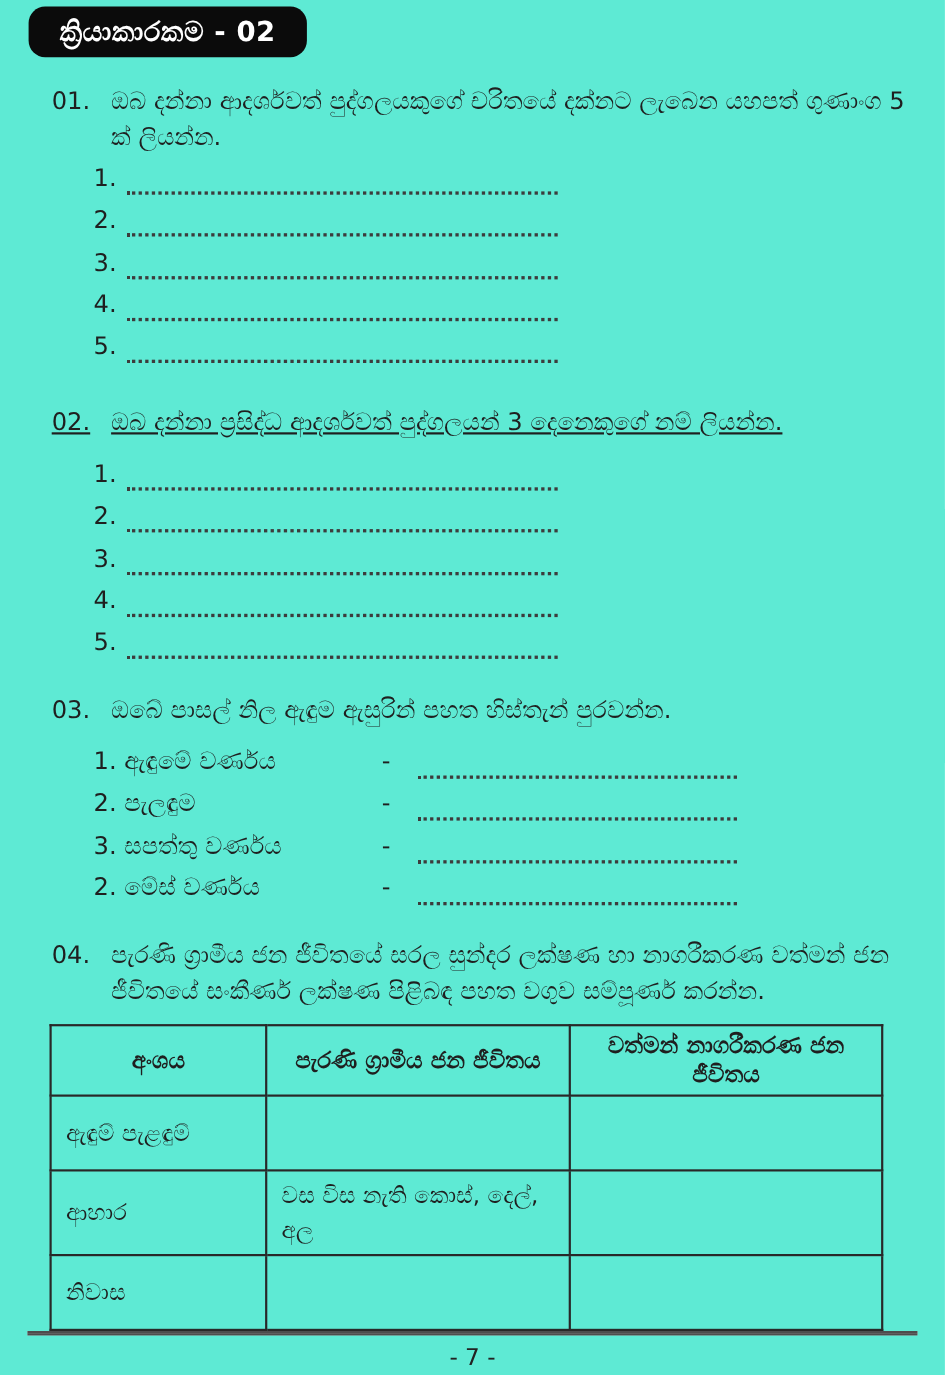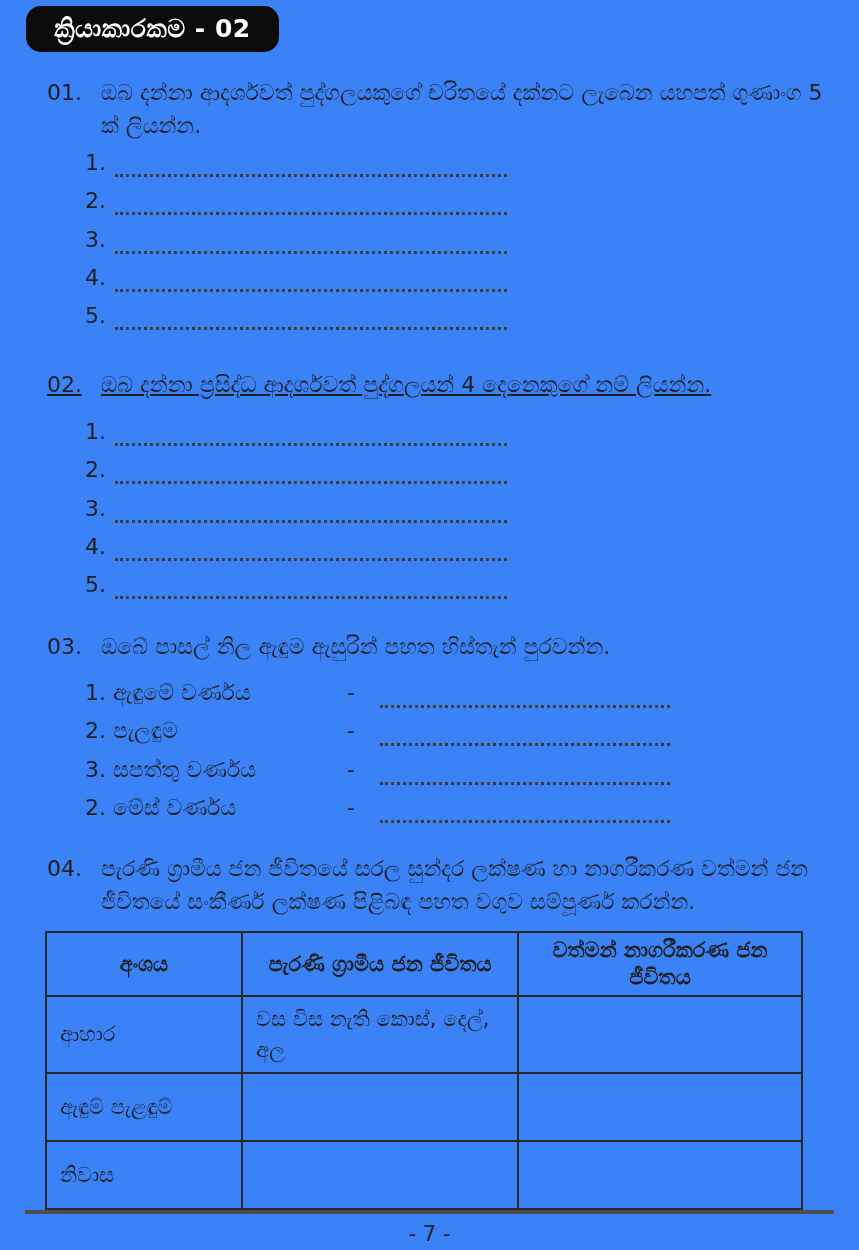--- a/index.html
+++ b/index.html
@@ -1,21 +1,21 @@
 <!DOCTYPE html>
 <html><head>
 <meta charset="utf-8">
 <style>
   * { margin: 0; padding: 0; box-sizing: border-box; }
   html, body { background: #ffffff; }
   .page {
     position: relative;
     width: 859px;
     height: 1250px;
-    background: #3b82f6;
+    background: #5eead4;
     color: #1f1f1f;
     font-family: "DejaVu Sans", "Liberation Sans", sans-serif;
     overflow: hidden;
   }
 
   
   .badge {
     position: absolute;
     left: 26px; top: 6px;
     width: 253px; height: 46px;
@@ -174,21 +174,21 @@
     <span class="inum">4.</span>
     <span class="dots dots-long"></span>
   </div>
   <div class="answer-line" style="top:300px">
     <span class="inum">5.</span>
     <span class="dots dots-long"></span>
   </div>
 
   <div class="question q2">
     <span class="qnum">02.</span>
-    <span class="qtext">ඔබ දන්නා ප්‍රසිද්ධ ආදර්ශවත් පුද්ගලයන් 4 දෙනෙකුගේ නම් ලියන්න.</span>
+    <span class="qtext">ඔබ දන්නා ප්‍රසිද්ධ ආදර්ශවත් පුද්ගලයන් 3 දෙනෙකුගේ නම් ලියන්න.</span>
   </div>
   <div class="answer-line" style="top:416px">
     <span class="inum">1.</span>
     <span class="dots dots-long"></span>
   </div>
   <div class="answer-line" style="top:454px">
     <span class="inum">2.</span>
     <span class="dots dots-long"></span>
   </div>
   <div class="answer-line" style="top:493px">
@@ -242,30 +242,30 @@
       </colgroup>
     <thead>
       <tr>
         <th>අංශය</th>
         <th>පැරණි ග්‍රාමීය ජන ජීවිතය</th>
         <th>වත්මන් නාගරීකරණ ජන ජීවිතය</th>
       </tr>
     </thead>
     <tbody>
       <tr>
+        <td>ඇඳුම් පැළඳුම්</td>
+        <td></td>
+        <td></td>
+      </tr>
+      <tr>
         <td>ආහාර</td>
         <td class="cell-top">වස විස නැති කොස්, දෙල්, අල</td>
         <td></td>
       </tr>
       <tr>
-        <td>ඇඳුම් පැළඳුම්</td>
-        <td></td>
-        <td></td>
-      </tr>
-      <tr>
         <td>නිවාස</td>
         <td></td>
         <td></td>
       </tr>
     </tbody>
   </table>
 
   <div class="footer-rule"></div>
   <div class="page-number">- 7 -</div>
 

